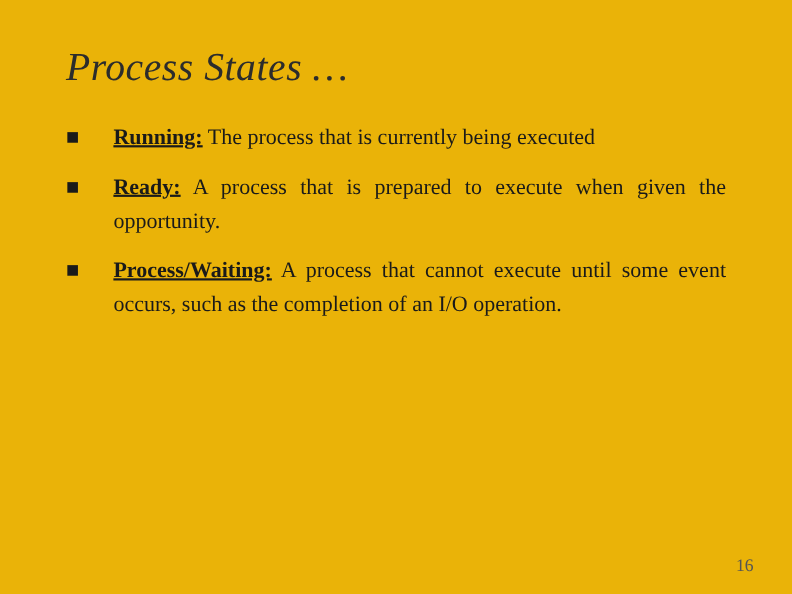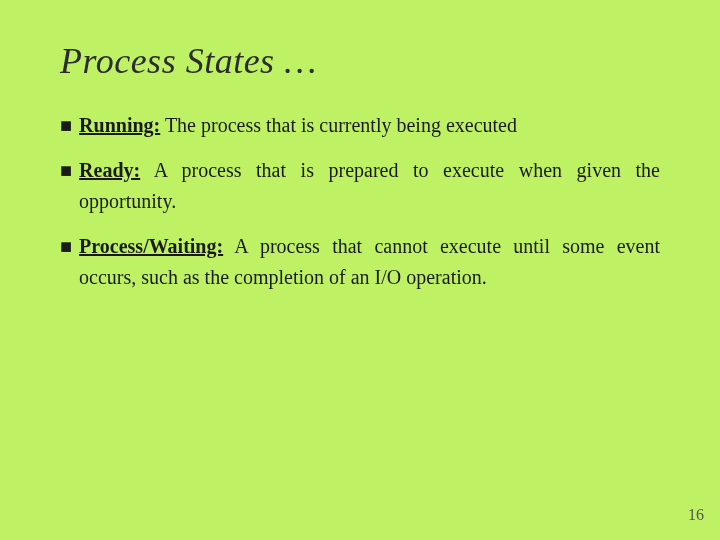--- a/index.html
+++ b/index.html
@@ -12,21 +12,21 @@
       width: 720px;
       height: 540px;
       background: #f5f5f0;
       font-family: Georgia, 'Times New Roman', serif;
       overflow: hidden;
     }
 
     .slide {
       width: 720px;
       height: 540px;
-      background: #bef264;
+      background: #eab308;
       position: relative;
       padding: 40px 60px 40px 60px;
     }
 
     .title {
       font-size: 36px;
       font-weight: normal;
       color: #2c2c2c;
       margin-bottom: 28px;
       font-style: italic;
@@ -46,31 +46,32 @@
     }
 
     .bullet-marker {
       flex-shrink: 0;
       margin-right: 2px;
     }
 
     .bullet-text {
       flex: 1;
       text-align: justify;
+      margin-left: 24px;
     }
 
     .term {
       font-weight: bold;
       text-decoration: underline;
     }
 
     .page-number {
       position: absolute;
       bottom: 16px;
-      right: 16px;
+      right: 35px;
       font-size: 16px;
       color: #555;
       margin-top: 16px;
     }
   </style>
 </head>
 <body>
 
 <div class="slide">
   <h1 class="title">Process States …</h1>

